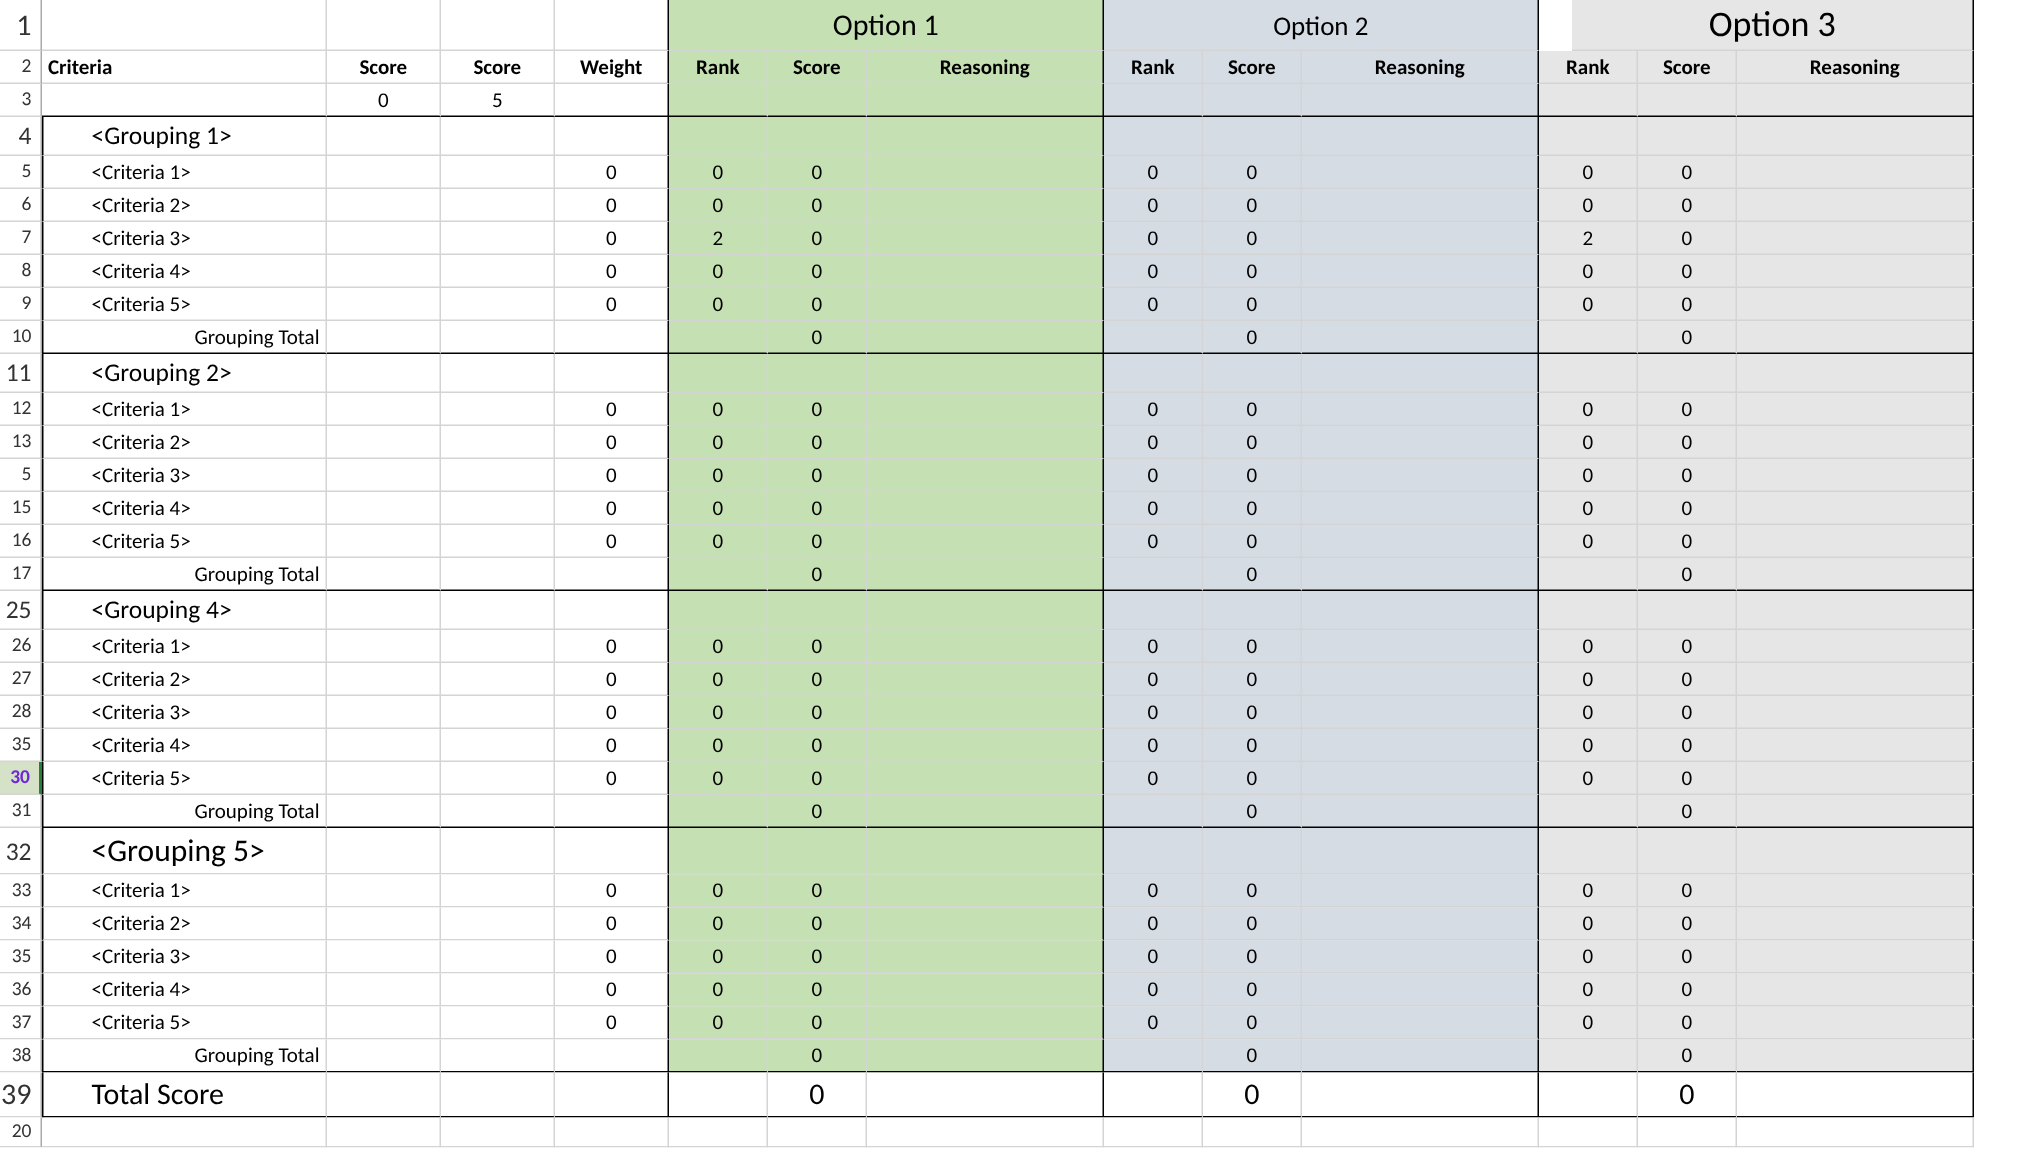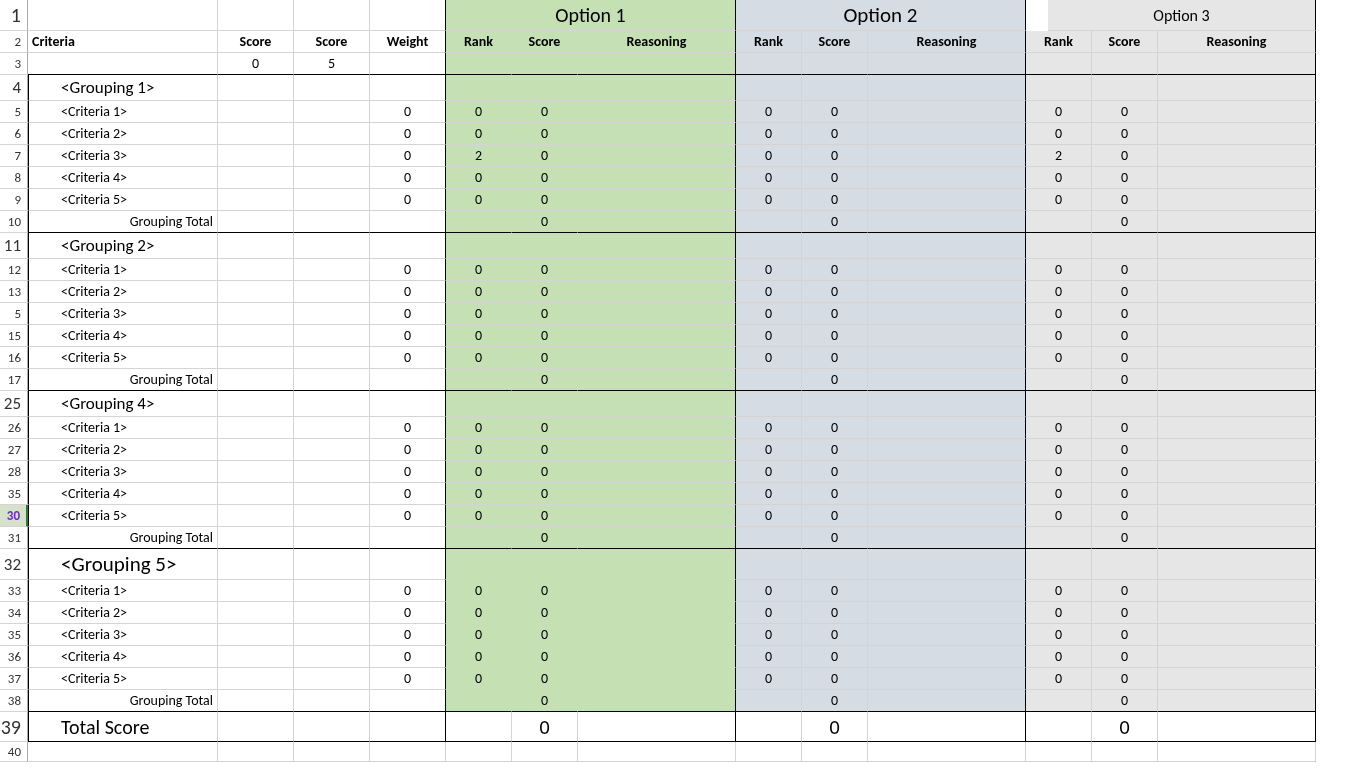--- a/index.html
+++ b/index.html
@@ -61,22 +61,22 @@
 </head>
 <body>
 
 <div class="sheet" id="sheet">
     <div class="cell rowhdr tall">1</div>
     <div class="cell tall"></div>
     <div class="cell tall"></div>
     <div class="cell tall"></div>
     <div class="cell tall br"></div>
     <div class="cell span3 o1 tall center br" style="font-size: 20px;">Option 1</div>
-    <div class="cell span3 o2 tall center br" style="font-size: 21px;">Option 2</div>
-    <div class="cell span3 o3 tall center br" style="font-size: 16px; margin-left: 22px;">Option 3</div>
+    <div class="cell span3 o2 tall center br" style="font-size: 18px;">Option 2</div>
+    <div class="cell span3 o3 tall center br" style="font-size: 24px; margin-left: 22px;">Option 3</div>
     <div class="cell rowhdr">2</div>
     <div class="cell bold">Criteria</div>
     <div class="cell bold center">Score</div>
     <div class="cell bold center">Score</div>
     <div class="cell bold center br">Weight</div>
     <div class="cell o1 bold center">Rank</div>
     <div class="cell o1 bold center">Score</div>
     <div class="cell o1 bold center br">Reasoning</div>
     <div class="cell o2 bold center">Rank</div>
     <div class="cell o2 bold center">Score</div>
@@ -497,21 +497,21 @@
     <div class="cell tall bb br"></div>
     <div class="cell tall bb"></div>
     <div class="cell tall big center bb">0</div>
     <div class="cell tall bb br"></div>
     <div class="cell tall bb"></div>
     <div class="cell tall big center bb">0</div>
     <div class="cell tall bb br"></div>
     <div class="cell tall bb"></div>
     <div class="cell tall big center bb">0</div>
     <div class="cell tall bb br"></div>
-    <div class="cell rowhdr">40</div>
+    <div class="cell rowhdr">20</div>
     <div class="cell "></div>
     <div class="cell "></div>
     <div class="cell "></div>
     <div class="cell "></div>
     <div class="cell "></div>
     <div class="cell "></div>
     <div class="cell "></div>
     <div class="cell "></div>
     <div class="cell "></div>
     <div class="cell "></div>

